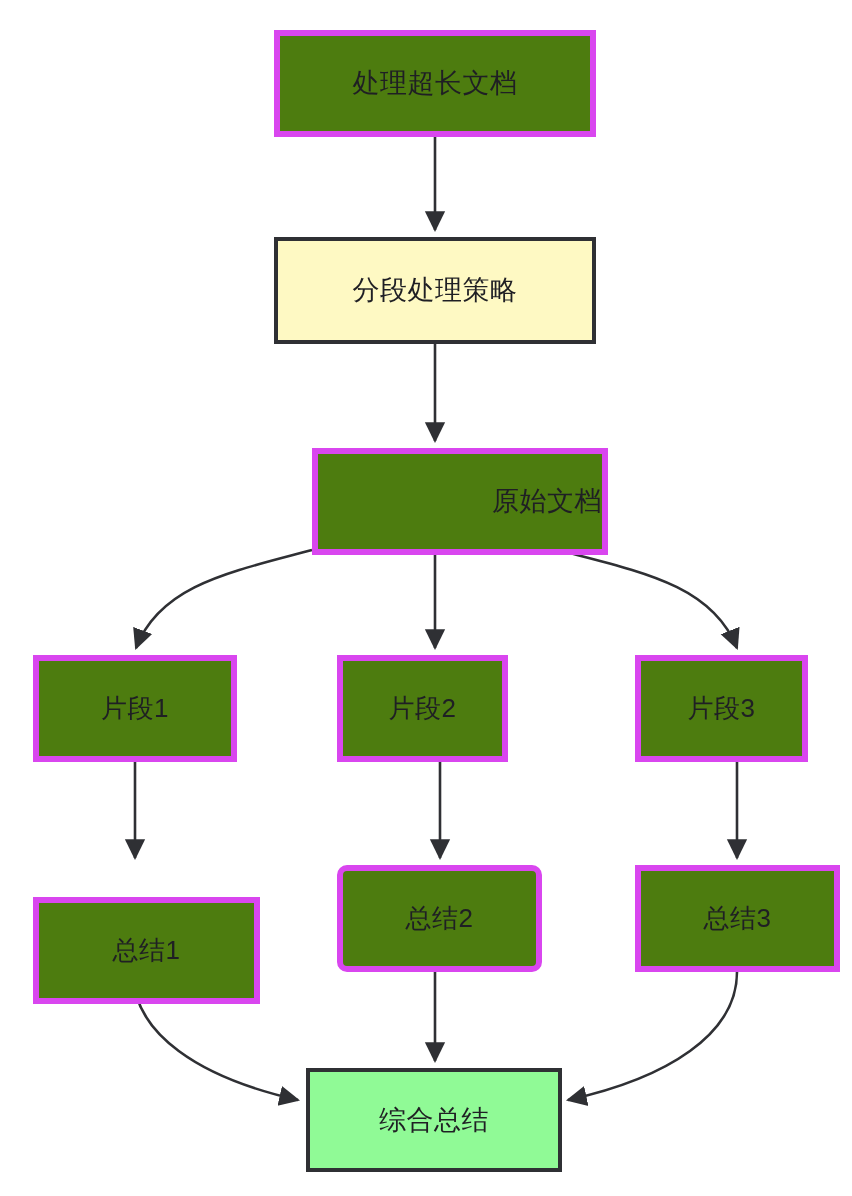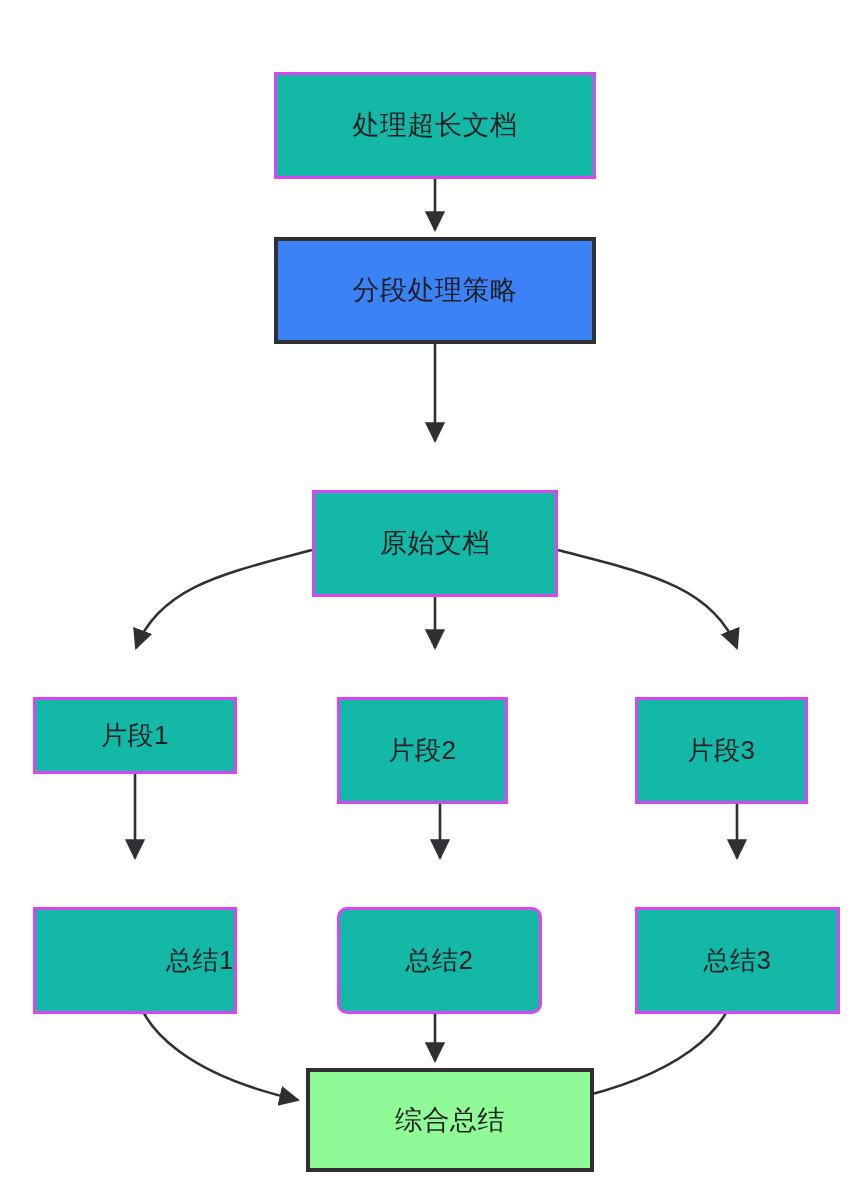--- a/index.html
+++ b/index.html
@@ -17,28 +17,27 @@
     box-sizing:border-box;
     display:flex;align-items:center;justify-content:center;
     text-align:center;
     line-height:1.2;
     color:#1f1f24;
     letter-spacing:0.5px;
   }
   .node-label{pointer-events:none;}
   
   .n-default{
-    background:#14b8a6;
-    border:3px solid #d946ef;
+    background:#4d7c0f;
+    border:6px solid #d946ef;
     font-size:27px;
-    margin-top:42px;
   }
   
   .n-strategy{
-    background:#3b82f6;
+    background:#fef9c3;
     border:4px solid #2f3034;
     font-size:27px;
   }
   
   .n-final{
     background:#90fa96;
     border:4px solid #2f3034;
     font-size:27px;
   }
   .n-small{font-size:26px;}
@@ -79,45 +78,45 @@
   </svg>
 
   <div class="node n-default" style="left:274px;top:30px;width:322px;height:107px;">
     <span class="node-label">处理超长文档</span>
   </div>
 
   <div class="node n-strategy" style="left:274px;top:237px;width:322px;height:107px;">
     <span class="node-label">分段处理策略</span>
   </div>
 
-  <div class="node n-default" style="left:312px;top:448px;width:246px;height:107px;">
+  <div class="node n-default" style="left:312px;top:448px;width:296px;height:107px;justify-content:flex-end;">
     <span class="node-label">原始文档</span>
   </div>
 
-  <div class="node n-default n-small" style="left:33px;top:655px;width:204px;height:77px;">
+  <div class="node n-default n-small" style="left:33px;top:655px;width:204px;height:107px;">
     <span class="node-label">片段1</span>
   </div>
 
   <div class="node n-default n-small" style="left:337px;top:655px;width:171px;height:107px;">
     <span class="node-label">片段2</span>
   </div>
 
   <div class="node n-default n-small" style="left:635px;top:655px;width:173px;height:107px;">
     <span class="node-label">片段3</span>
   </div>
 
-  <div class="node n-default n-small" style="left:33px;top:865px;width:204px;height:107px;justify-content:flex-end;">
+  <div class="node n-default n-small" style="left:33px;top:897px;width:227px;height:107px;">
     <span class="node-label">总结1</span>
   </div>
 
   <div class="node n-default n-small" style="left:337px;top:865px;width:205px;height:107px;border-radius:10px;">
     <span class="node-label">总结2</span>
   </div>
 
   <div class="node n-default n-small" style="left:635px;top:865px;width:205px;height:107px;">
     <span class="node-label">总结3</span>
   </div>
 
-  <div class="node n-final" style="left:306px;top:1068px;width:288px;height:104px;">
+  <div class="node n-final" style="left:306px;top:1068px;width:256px;height:104px;">
     <span class="node-label">综合总结</span>
   </div>
 
 </div>
 
 </body></html>

